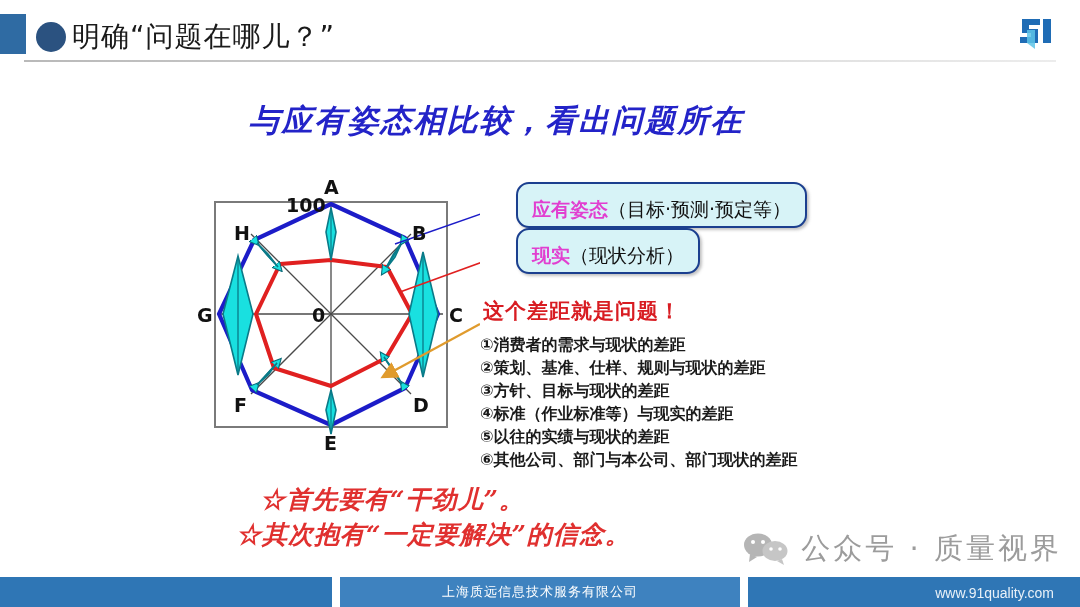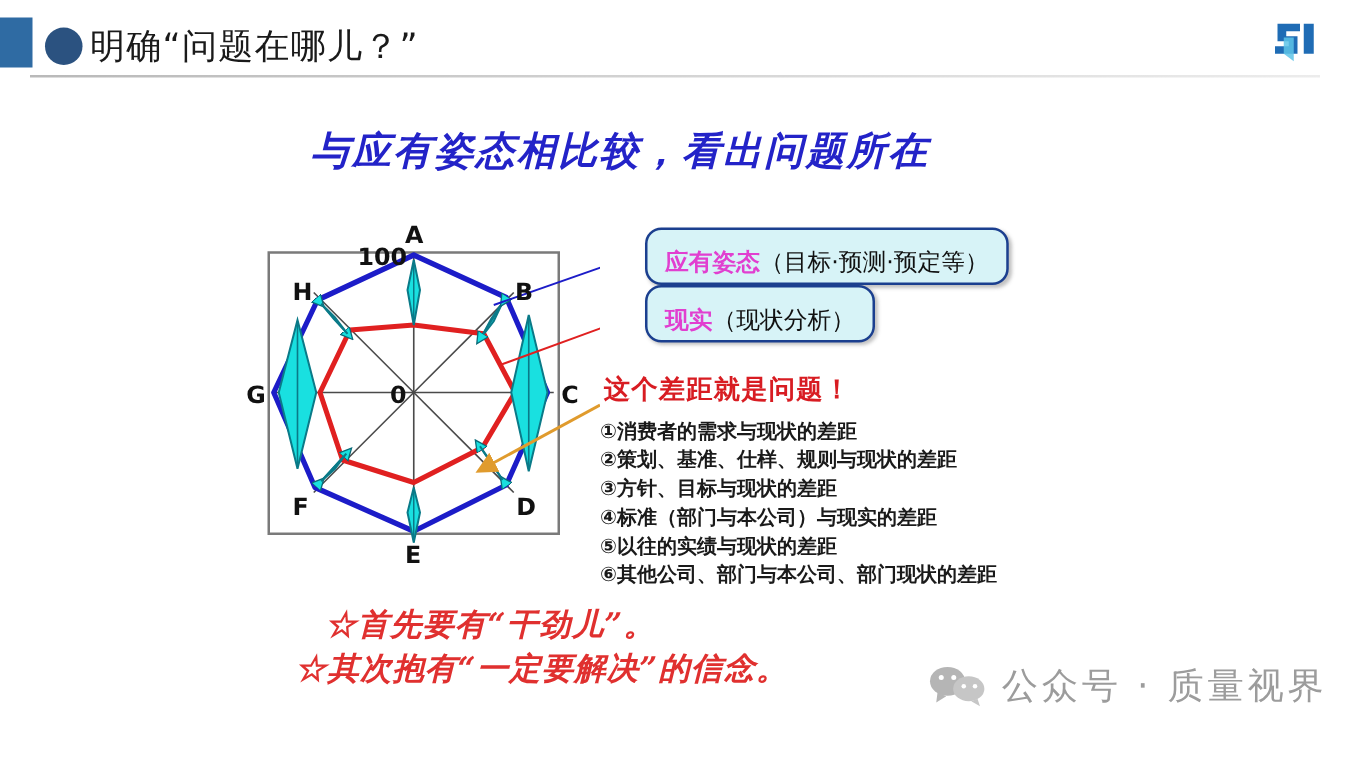--- a/index.html
+++ b/index.html
@@ -179,21 +179,21 @@
     <span class="callout-txt kw">现实</span>
     <span class="callout-txt rest">（现状分析）</span>
   </div>
 
   <div class="gap-head">这个差距就是问题！</div>
 
   <div class="gap-list">
     <div>①消费者的需求与现状的差距</div>
     <div>②策划、基准、仕样、规则与现状的差距</div>
     <div>③方针、目标与现状的差距</div>
-    <div>④标准（部门与本公司）与现实的差距</div>
+    <div>④标准（作业标准等）与现实的差距</div>
     <div>⑤以往的实绩与现状的差距</div>
     <div>⑥其他公司、部门与本公司、部门现状的差距</div>
   </div>
 
   <div class="slogan" id="slogan-1">☆首先要有“干劲儿”。</div>
   <div class="slogan" id="slogan-2">☆其次抱有“一定要解决”的信念。</div>
 
   <div class="watermark">
     <svg width="46" height="34" viewBox="0 0 46 34">
       <ellipse cx="15" cy="13" rx="14" ry="11.5" fill="#b5b5b5"></ellipse>
@@ -201,14 +201,23 @@
       <circle cx="10" cy="10" r="2" fill="#fff"></circle>
       <circle cx="20" cy="10" r="2" fill="#fff"></circle>
       <ellipse cx="32" cy="19" rx="12.5" ry="10" fill="#c6c6c6"></ellipse>
       <path d="M39 27 L41 33 L34 29 Z" fill="#c6c6c6"></path>
       <circle cx="28" cy="17" r="1.8" fill="#fff"></circle>
       <circle cx="37" cy="17" r="1.8" fill="#fff"></circle>
     </svg>
     <span class="wm-text">公众号 · 质量视界</span>
   </div>
 
+  <div class="footer">
+    <div class="fbar" style="left:0;width:332px;"></div>
+    <div class="fbar" style="left:340px;width:400px;background:#3e82bf;"></div>
+    <div class="fbar" style="left:748px;width:332px;"></div>
+    <div class="fcenter">
+      <span>上海质远信息技术服务有限公司</span>
+    </div>
+    <div class="wm-url">www.91quality.com</div>
+  </div>
 
 </div>
 
 </body></html>

